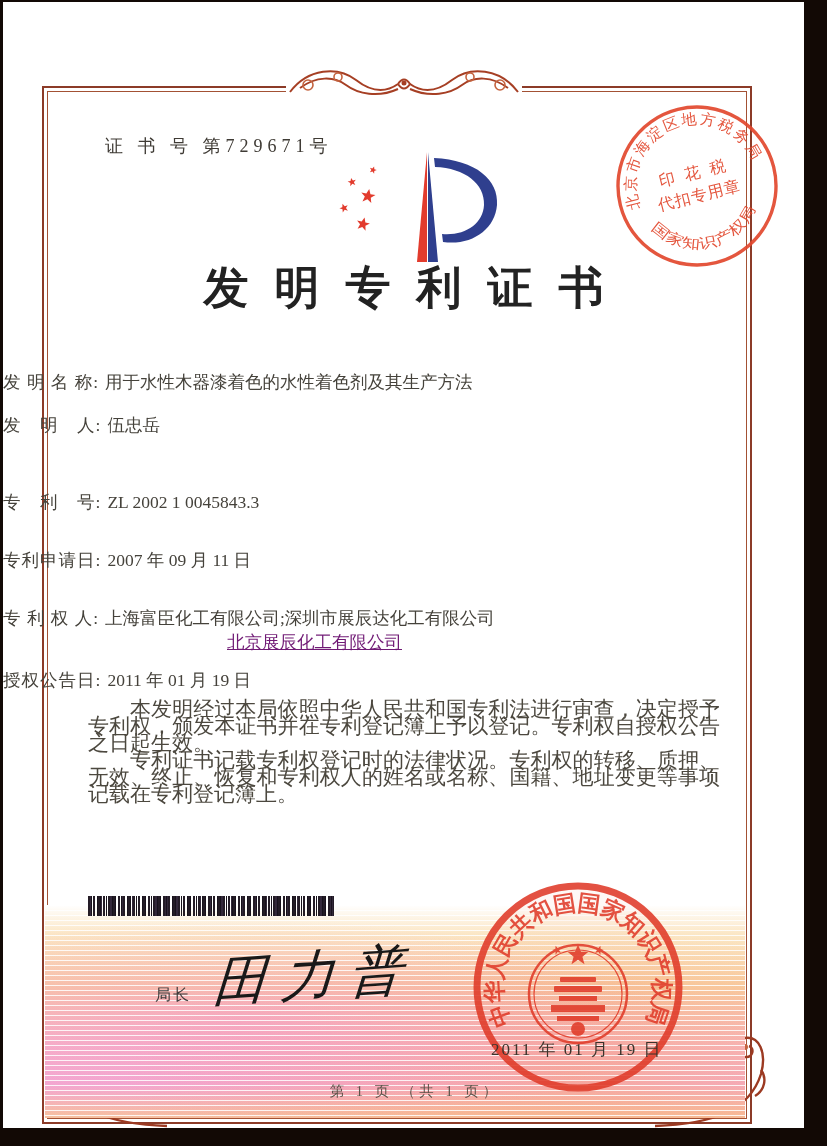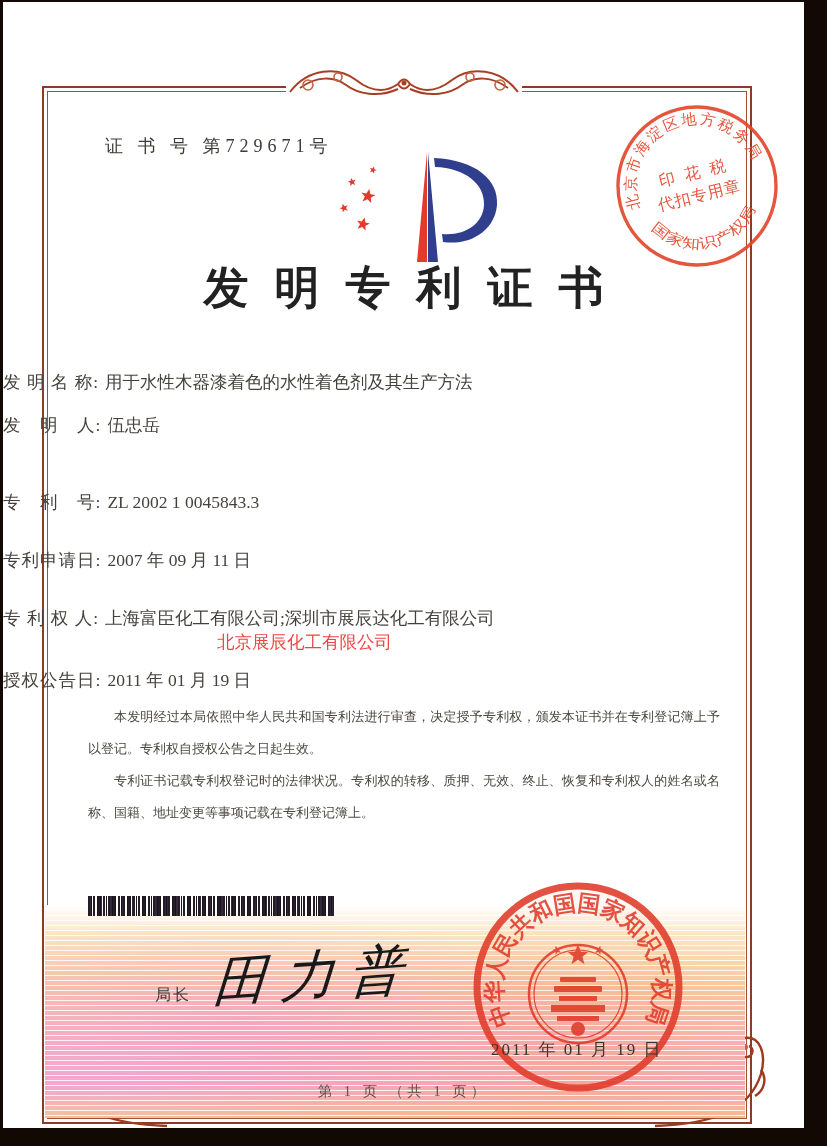--- a/index.html
+++ b/index.html
@@ -38,24 +38,24 @@
     position:absolute;left:0;top:256px;width:801px;text-align:center;
     font-size:45px;font-weight:600;color:#222;
     letter-spacing:26px;text-indent:26px;
   }
   .stamp-top{position:absolute;left:610px;top:100px;transform:rotate(-14deg);opacity:.92;}
   .logo{position:absolute;left:328px;top:148px;}
   .field-row{position:absolute;left:0;font-size:17.5px;color:#45423b;white-space:pre;}
   .field-row .lbl{letter-spacing:1px;}
   .field-row .val{margin-left:6px;}
   .f0{top:368px}.f1{top:411px}.f2{top:488px}.f3{top:546px}.f4{top:604px}.f5{top:666px}
-  .val2{position:absolute;left:102px;top:628px;font-size:17.5px;color:#ef4444;padding-left:112px;}
+  .val2{position:absolute;left:112px;top:628px;font-size:17.5px;color:#701a75;padding-left:112px;text-decoration:underline;}
   .paras{
     position:absolute;left:85px;top:699px;width:632px;
-    font-size:13px;line-height:32px;color:#4c483f;text-align:justify;
+    font-size:21px;line-height:17px;color:#4c483f;text-align:justify;
   }
   .paras p{margin:0;text-indent:2em;}
   .barcode{
     position:absolute;left:85px;top:894px;width:246px;height:20px;
     background:
       repeating-linear-gradient(90deg,#241c26 0 2px,rgba(0,0,0,0) 2px 5px),
       repeating-linear-gradient(90deg,#18121c 0 1px,rgba(0,0,0,0) 1px 3px),
       repeating-linear-gradient(90deg,#33283a 0 3px,rgba(0,0,0,0) 3px 11px);
   }
   .sig-label{
@@ -66,21 +66,21 @@
     font-style:italic;letter-spacing:14px;
     transform:rotate(-4deg) skewX(-8deg);
     font-family:"DejaVu Serif","Liberation Serif",serif;
   }
   .seal{position:absolute;left:466px;top:876px;opacity:.88;}
   .seal-date{
     position:absolute;left:488px;top:1036px;font-size:17px;color:#3c342c;letter-spacing:2px;white-space:pre;
   }
   .footer{
     position:absolute;left:0;top:1080px;width:801px;text-align:center;
-    font-size:14.5px;color:#5c5349;letter-spacing:4px;
+    font-size:14.5px;color:#5c5349;letter-spacing:4px;padding-left:12px;
   }
   .ornament{position:absolute;left:283px;top:56px;}
   .corner-bl{position:absolute;left:28px;top:998px;}
   .corner-br{position:absolute;left:648px;top:998px;transform:scaleX(-1);}
 </style>
 </head>
 <body>
 
 <div class="page">
 

